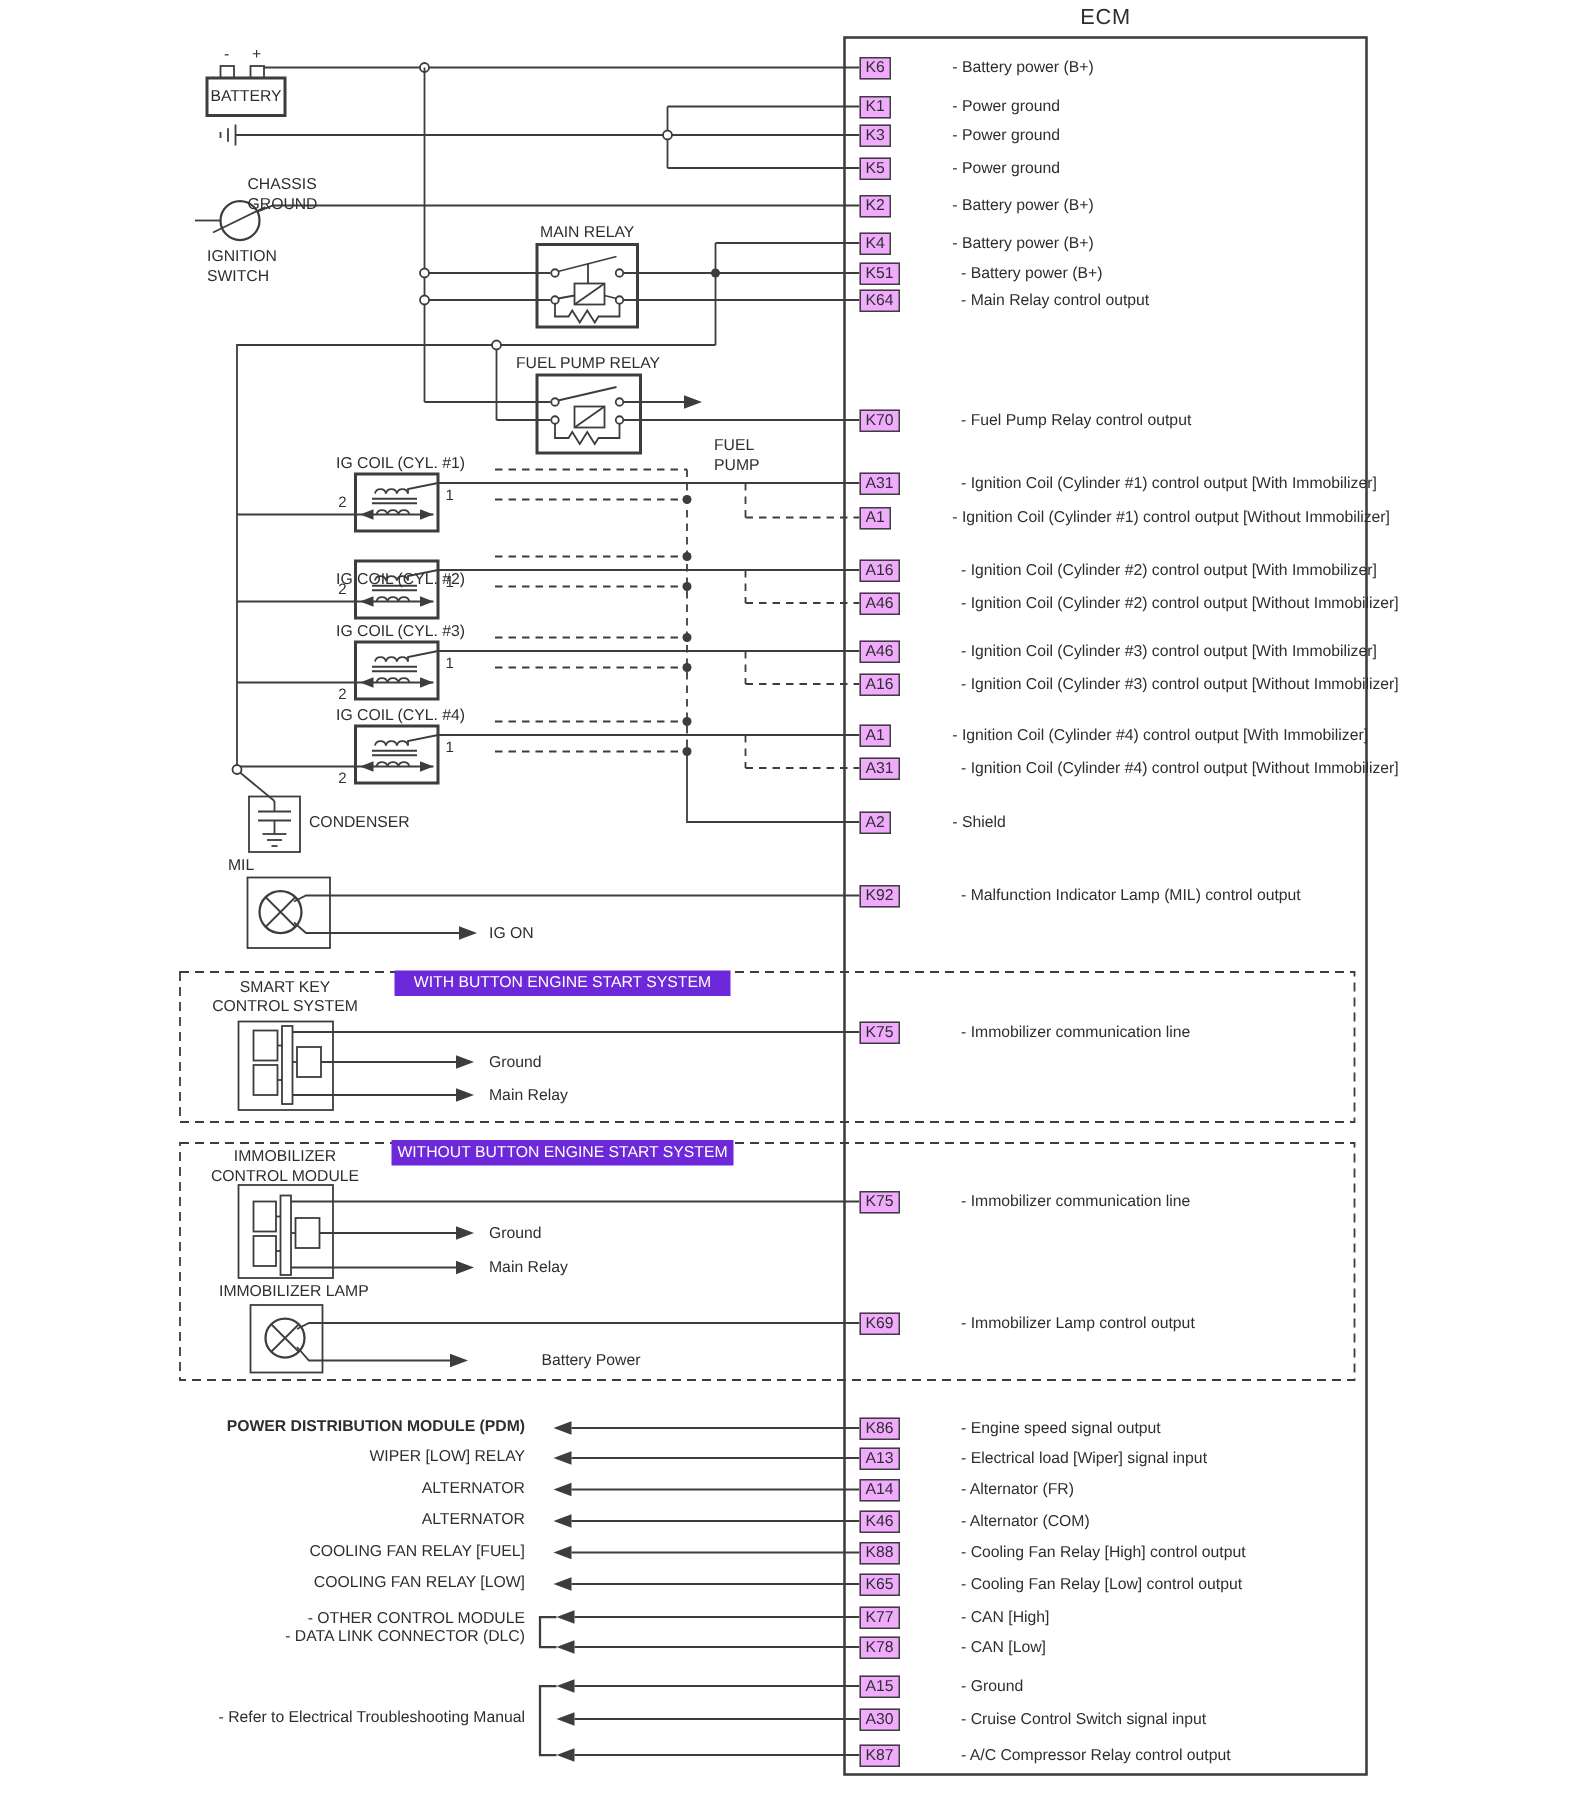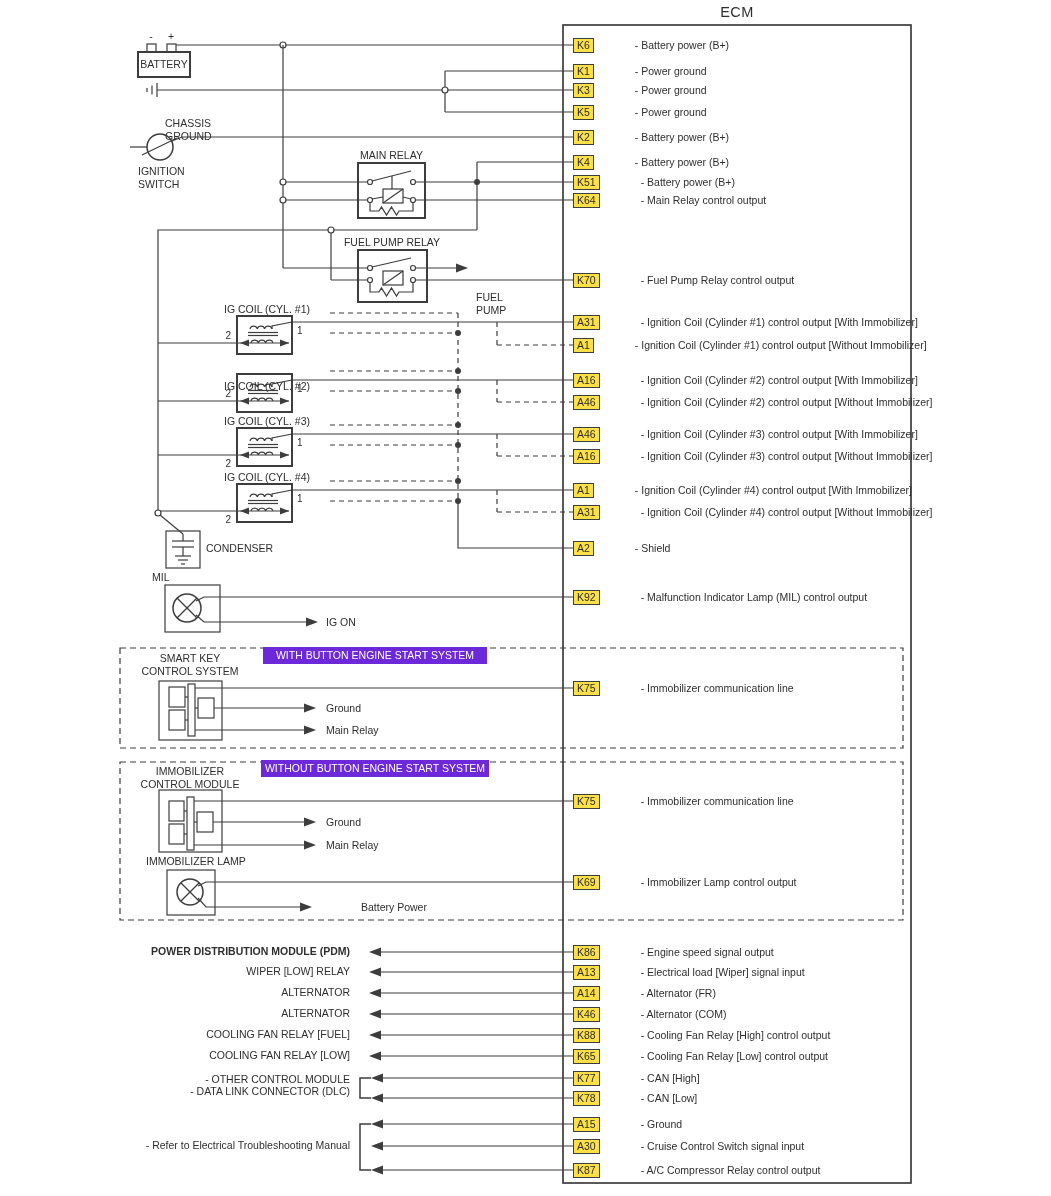--- a/index.html
+++ b/index.html
@@ -8,21 +8,21 @@
   svg.wires{position:absolute;left:0;top:0;}
   .lbl{position:absolute;font-size:10.5px;line-height:12px;white-space:nowrap;color:#2e2e2e;}
   .ctr{text-align:center;}
   .rt{text-align:right;}
   .two{line-height:12.5px;}
   .ecm-title{position:absolute;left:563px;top:4px;width:348px;text-align:center;
              font-size:14.5px;letter-spacing:0.5px;color:#2e2e2e;}
   .banner{position:absolute;height:17px;background:#6d28d9;color:#fff;font-size:10.5px;
           line-height:17px;text-align:center;white-space:nowrap;}
   .pin{position:absolute;left:573px;height:16px;display:flex;align-items:center;gap:4px;}
-  .pin-box{display:inline-block;border:1.2px solid #3d3d3d;background:#fde047;padding:0 3px;
+  .pin-box{display:inline-block;border:1.2px solid #3d3d3d;background:#f0abfc;padding:0 3px;
            height:13px;line-height:13px;font-size:10.5px;min-width:12px;text-align:center;}
   .pin-desc{font-size:10.5px;white-space:nowrap;margin-left:37px;}
   .sig{position:absolute;right:701px;font-size:10.5px;white-space:nowrap;text-align:right;}
   .digit{position:absolute;font-size:10px;}
 </style>
 </head>
 <body>
 
 <div class="stage">
 

